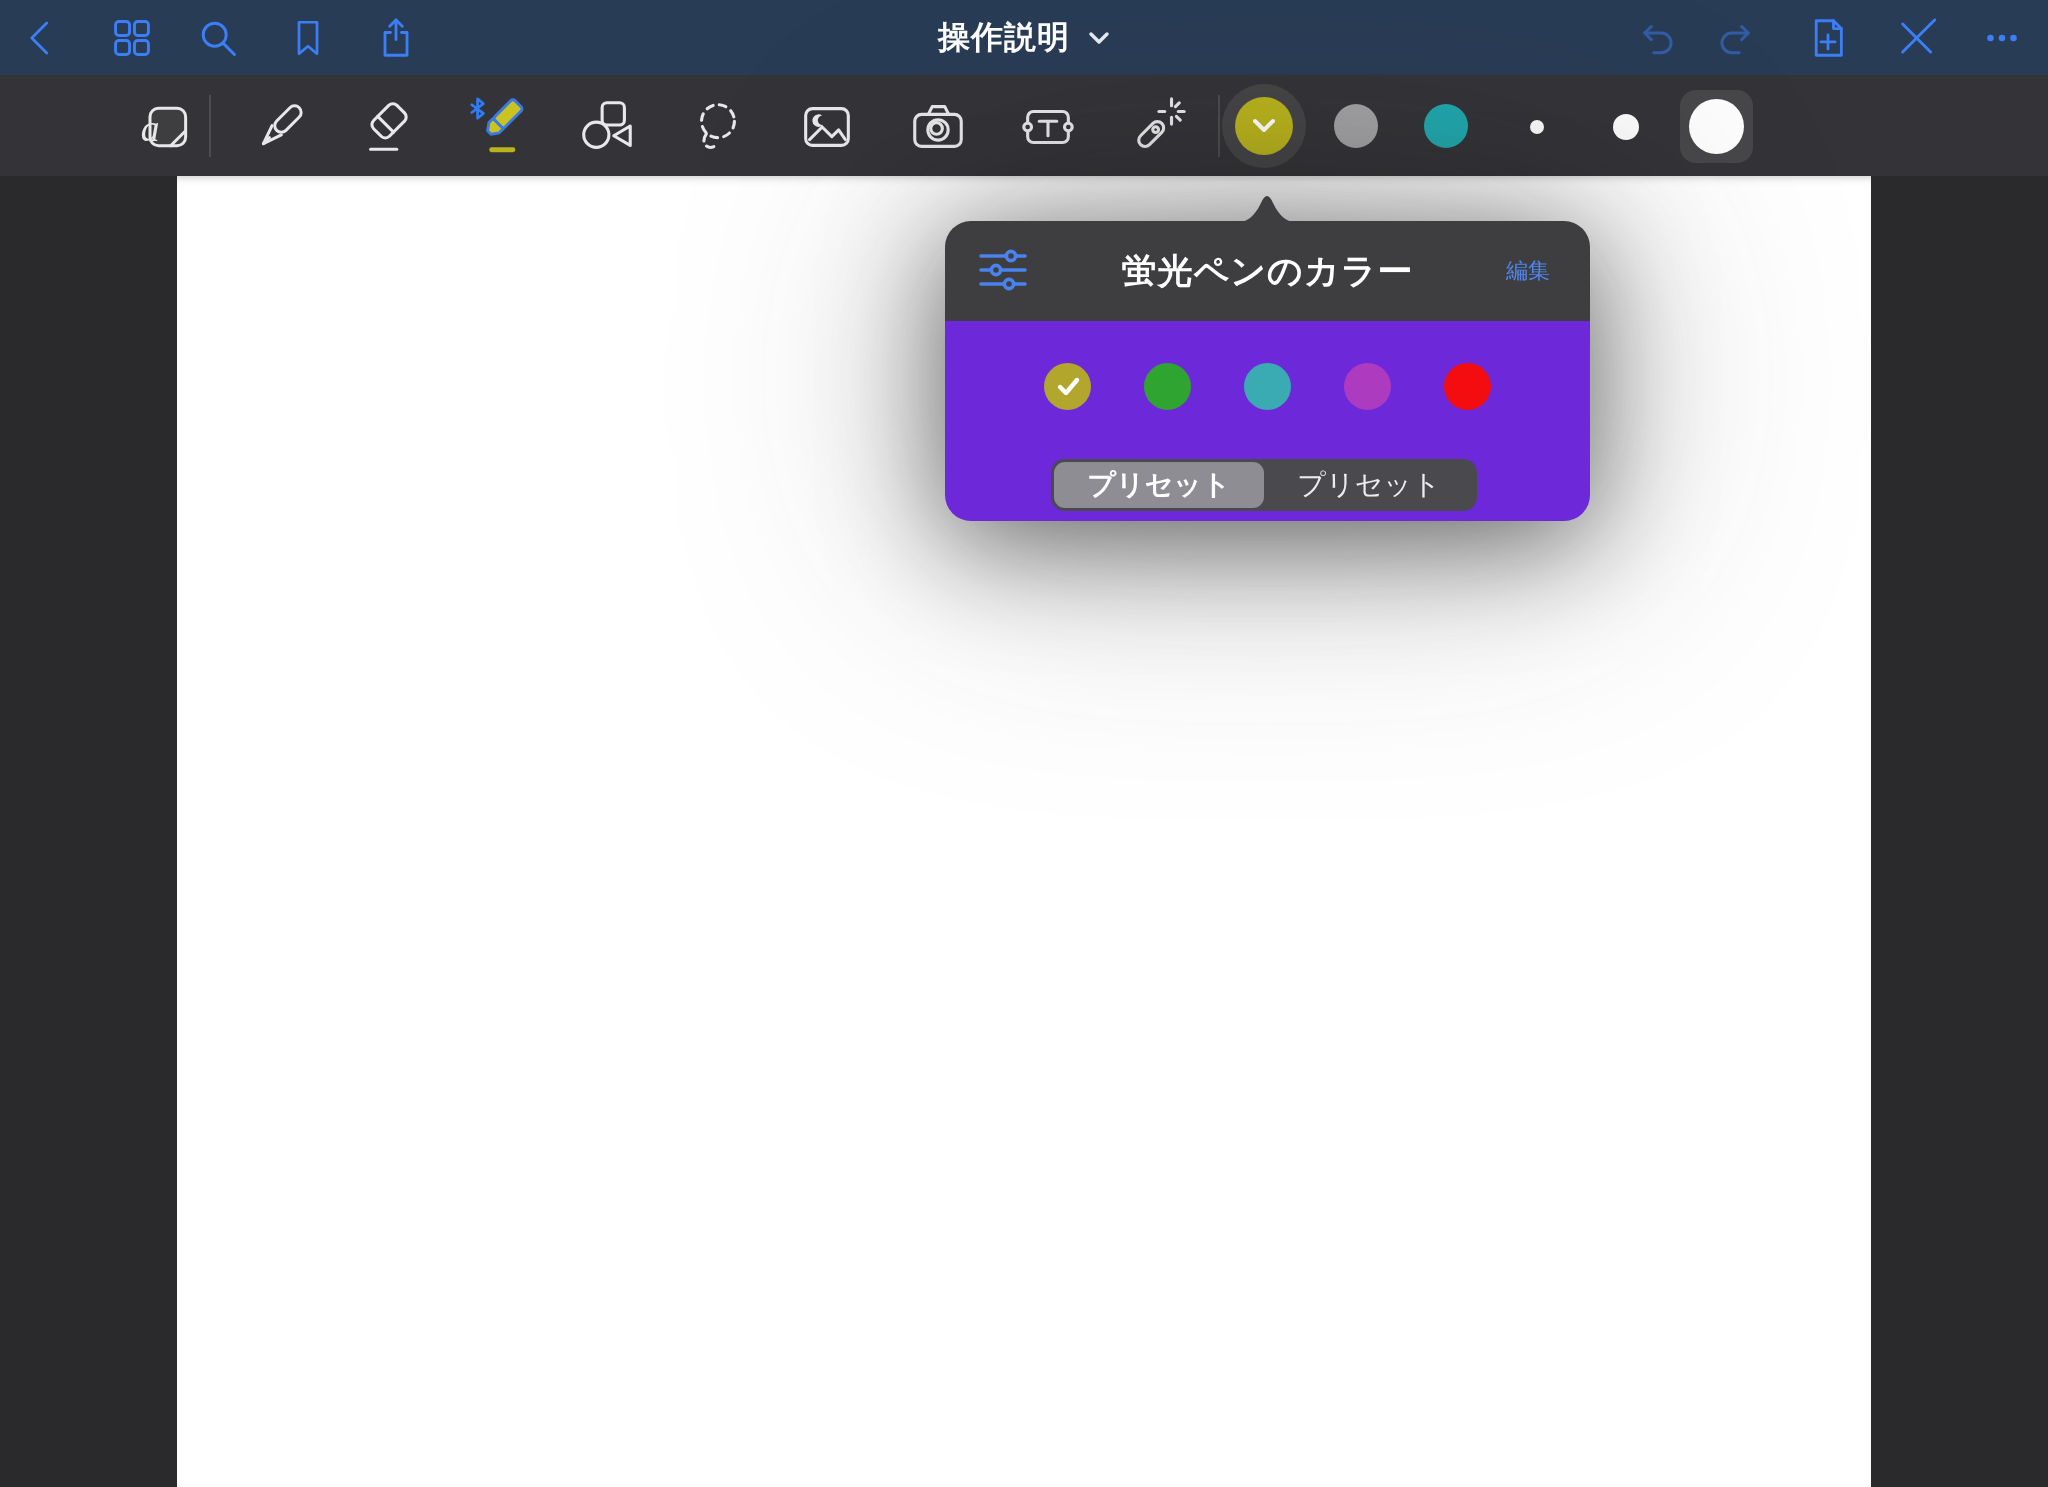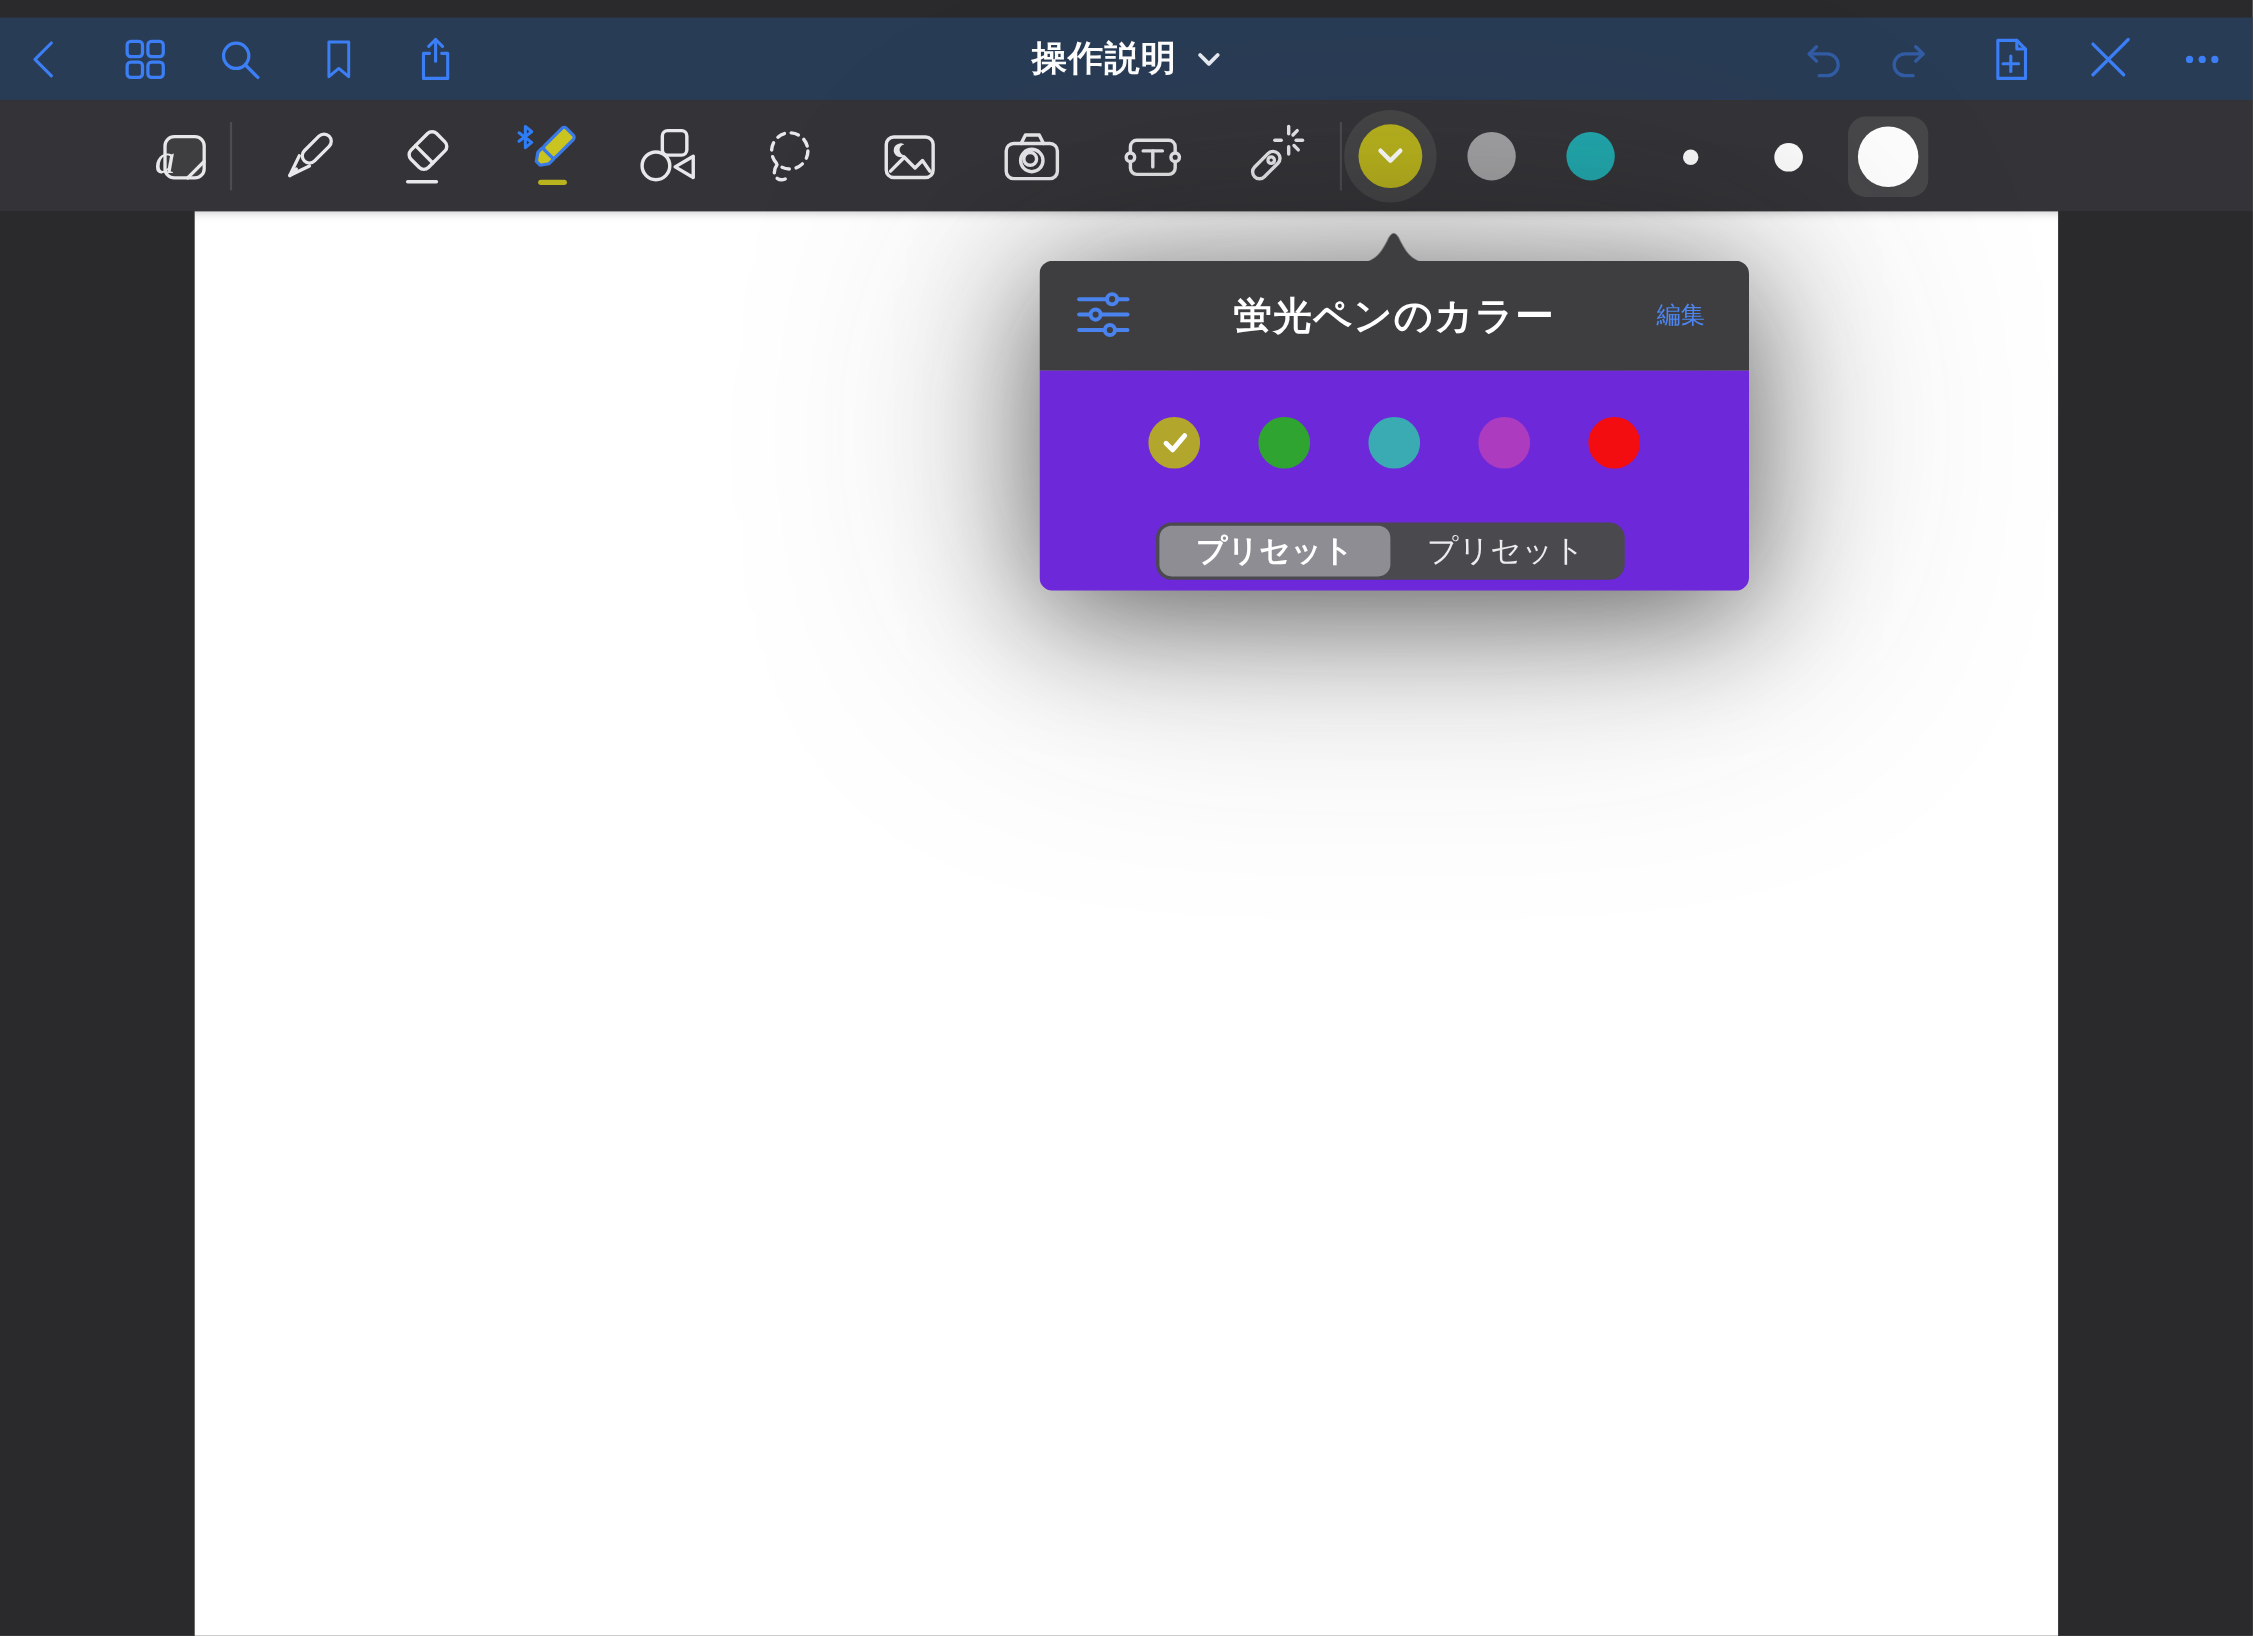--- a/index.html
+++ b/index.html
@@ -1,18 +1,18 @@
 <!DOCTYPE html>
 <html><head>
 <meta charset="utf-8">
 <style>
   * { margin:0; padding:0; box-sizing:border-box; }
   html,body { width:2048px; height:1487px; }
   body { font-family:"Liberation Sans","DejaVu Sans",sans-serif; background:#2a2a2c; overflow:hidden; }
-  .stage { position:relative; width:2048px; height:1386px;margin-top:16px; }
+  .stage { position:relative; width:2048px; height:1386px; }
 
   
   .topbar { position:absolute; left:0; top:0; width:2048px; height:75px; background:#293c55; z-index:5; }
   .tb-btn { position:absolute; top:11px; width:54px; height:54px; display:flex; align-items:center; justify-content:center; background:none; border:none; cursor:pointer; }
   .tb-btn svg { stroke:#3b7ef5; fill:none; stroke-width:3.6; stroke-linecap:round; stroke-linejoin:round; }
   .dim { opacity:.5; }
   .doc-title-wrap { position:absolute; left:0; right:0; top:0; height:75px; display:flex; align-items:center; justify-content:center; gap:18px; }
   .doc-title { color:#fff; font-size:32px; font-weight:bold; letter-spacing:1px; }
   .title-chev { stroke:#e8ecf2; fill:none; stroke-width:3.5; stroke-linecap:round; stroke-linejoin:round; }
 
@@ -29,21 +29,21 @@
   .size-large-dot { width:55px; height:55px; border-radius:50%; background:#fdfdfd; }
 
   
   .canvas-area { position:absolute; left:0; top:176px; width:2048px; height:1311px; background:#2a2a2c; }
   .page { position:absolute; left:177px; top:0; width:1694px; height:1311px; background:#ffffff; box-shadow: inset 0 8px 10px -8px rgba(0,0,0,.28); }
 
   
   .popover-wrap { position:absolute; left:945px; top:192px; width:645px; z-index:10;
     filter: drop-shadow(0 22px 55px rgba(0,0,0,.5)) drop-shadow(0 0 120px rgba(25,25,30,.30)); }
   .pop-arrow { position:absolute; left:289px; top:1px; width:66px; height:30px; }
-  .pop-box { position:absolute; left:0; top:29px; width:645px; height:300px; border-radius:12px; overflow:hidden; }
+  .pop-box { position:absolute; left:0; top:29px; width:645px; height:300px; border-radius:26px; overflow:hidden; }
   .pop-header { position:relative; height:100px; background:#3e3e40; display:flex; align-items:center; }
   .pop-sliders { position:absolute; left:30px; top:22px; width:56px; height:56px; background:none; border:none; cursor:pointer; }
   .pop-title { position:absolute; left:0; right:0; text-align:center; color:#fff; font-size:35px; font-weight:bold; letter-spacing:1px; }
   .pop-edit { position:absolute; right:40px; color:#4d86f0; font-size:22px; background:none; border:none; cursor:pointer; font-family:inherit; }
   .pop-body { position:relative; height:200px; background:#6d28d9; }
   .swatch-row { position:absolute; left:0; right:0; top:42px; display:flex; justify-content:center; gap:53px; }
   .swatch { width:47px; height:47px; border-radius:50%; border:none; cursor:pointer; display:flex; align-items:center; justify-content:center; padding:0; }
   .segmented { position:absolute; left:106px; top:138px; width:426px; height:52px; background:#4a494d; border-radius:14px; display:flex; padding:3px; }
   .segment { flex:1; border:none; background:none; border-radius:11px; color:#ececee; font-size:28px; cursor:pointer; font-family:inherit; }
   .segment.selected { background:#8e8d93; color:#fff; font-weight:bold; }

